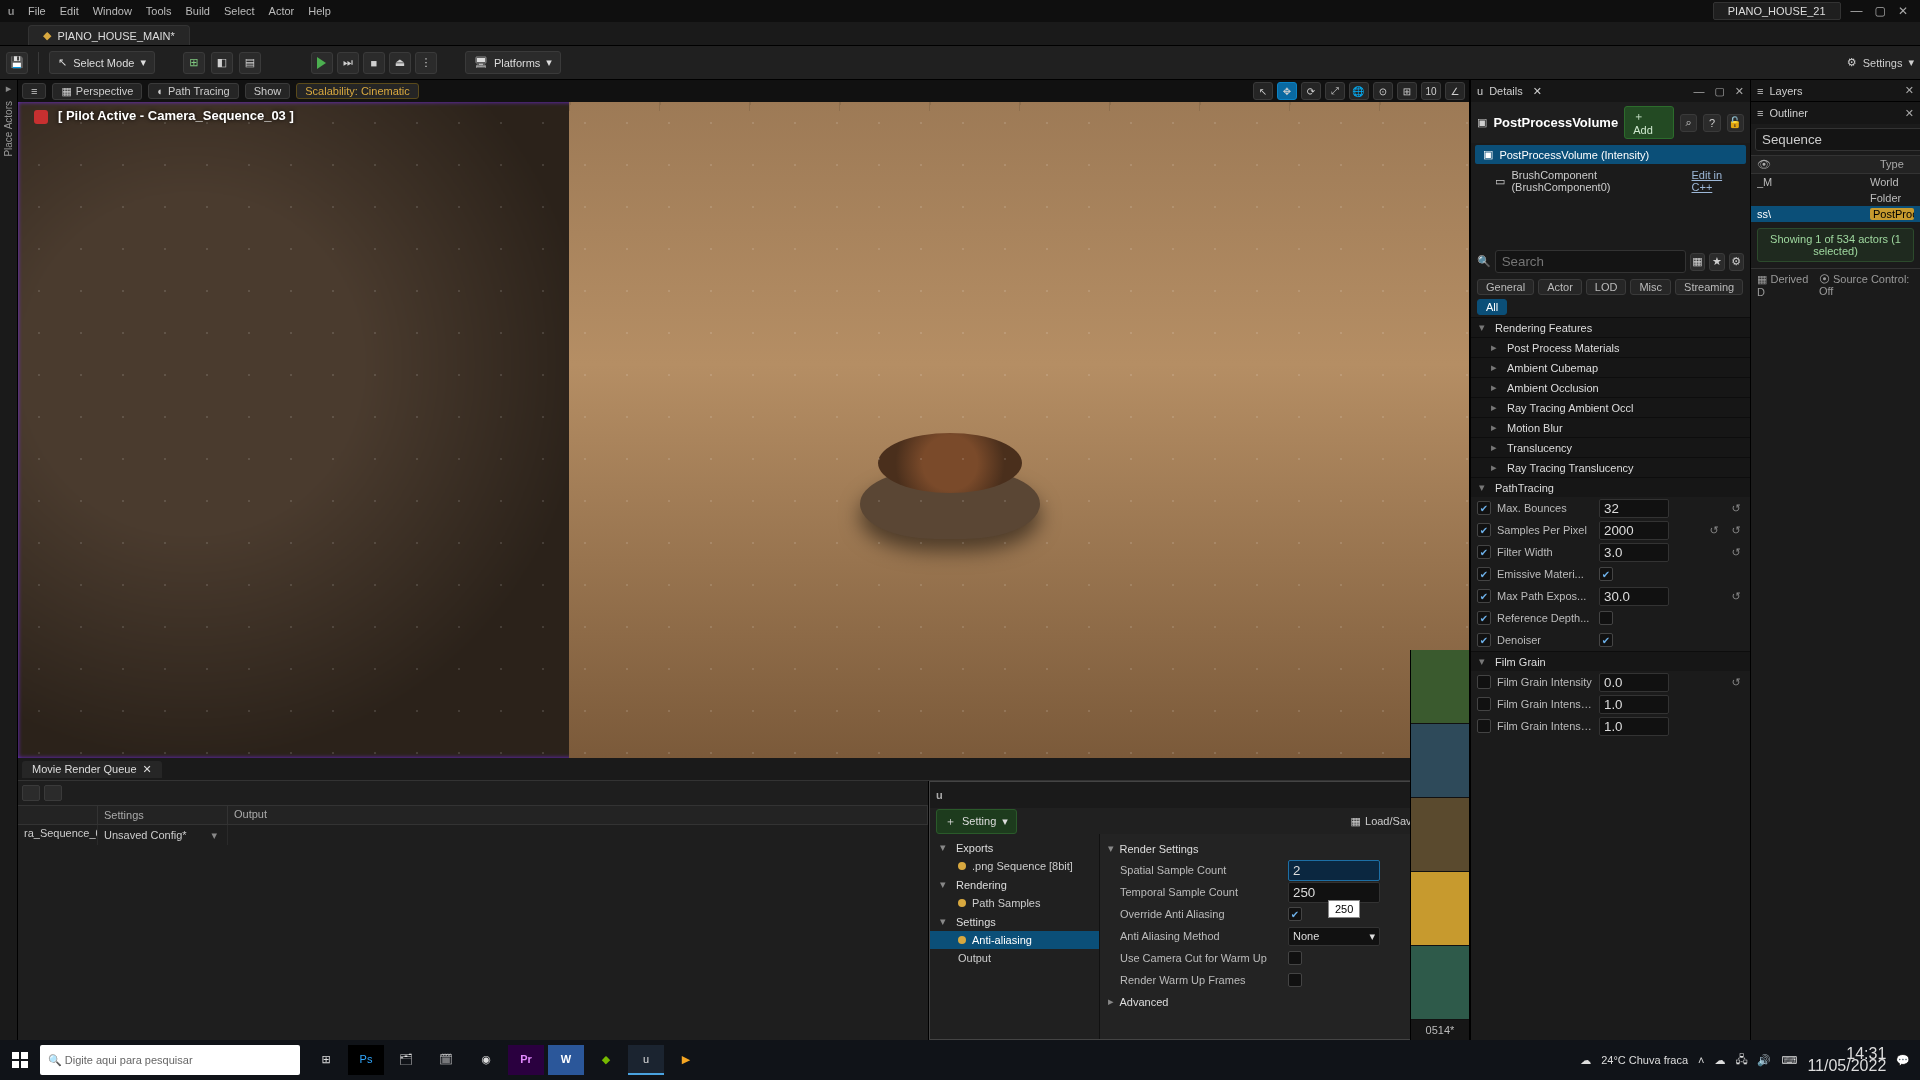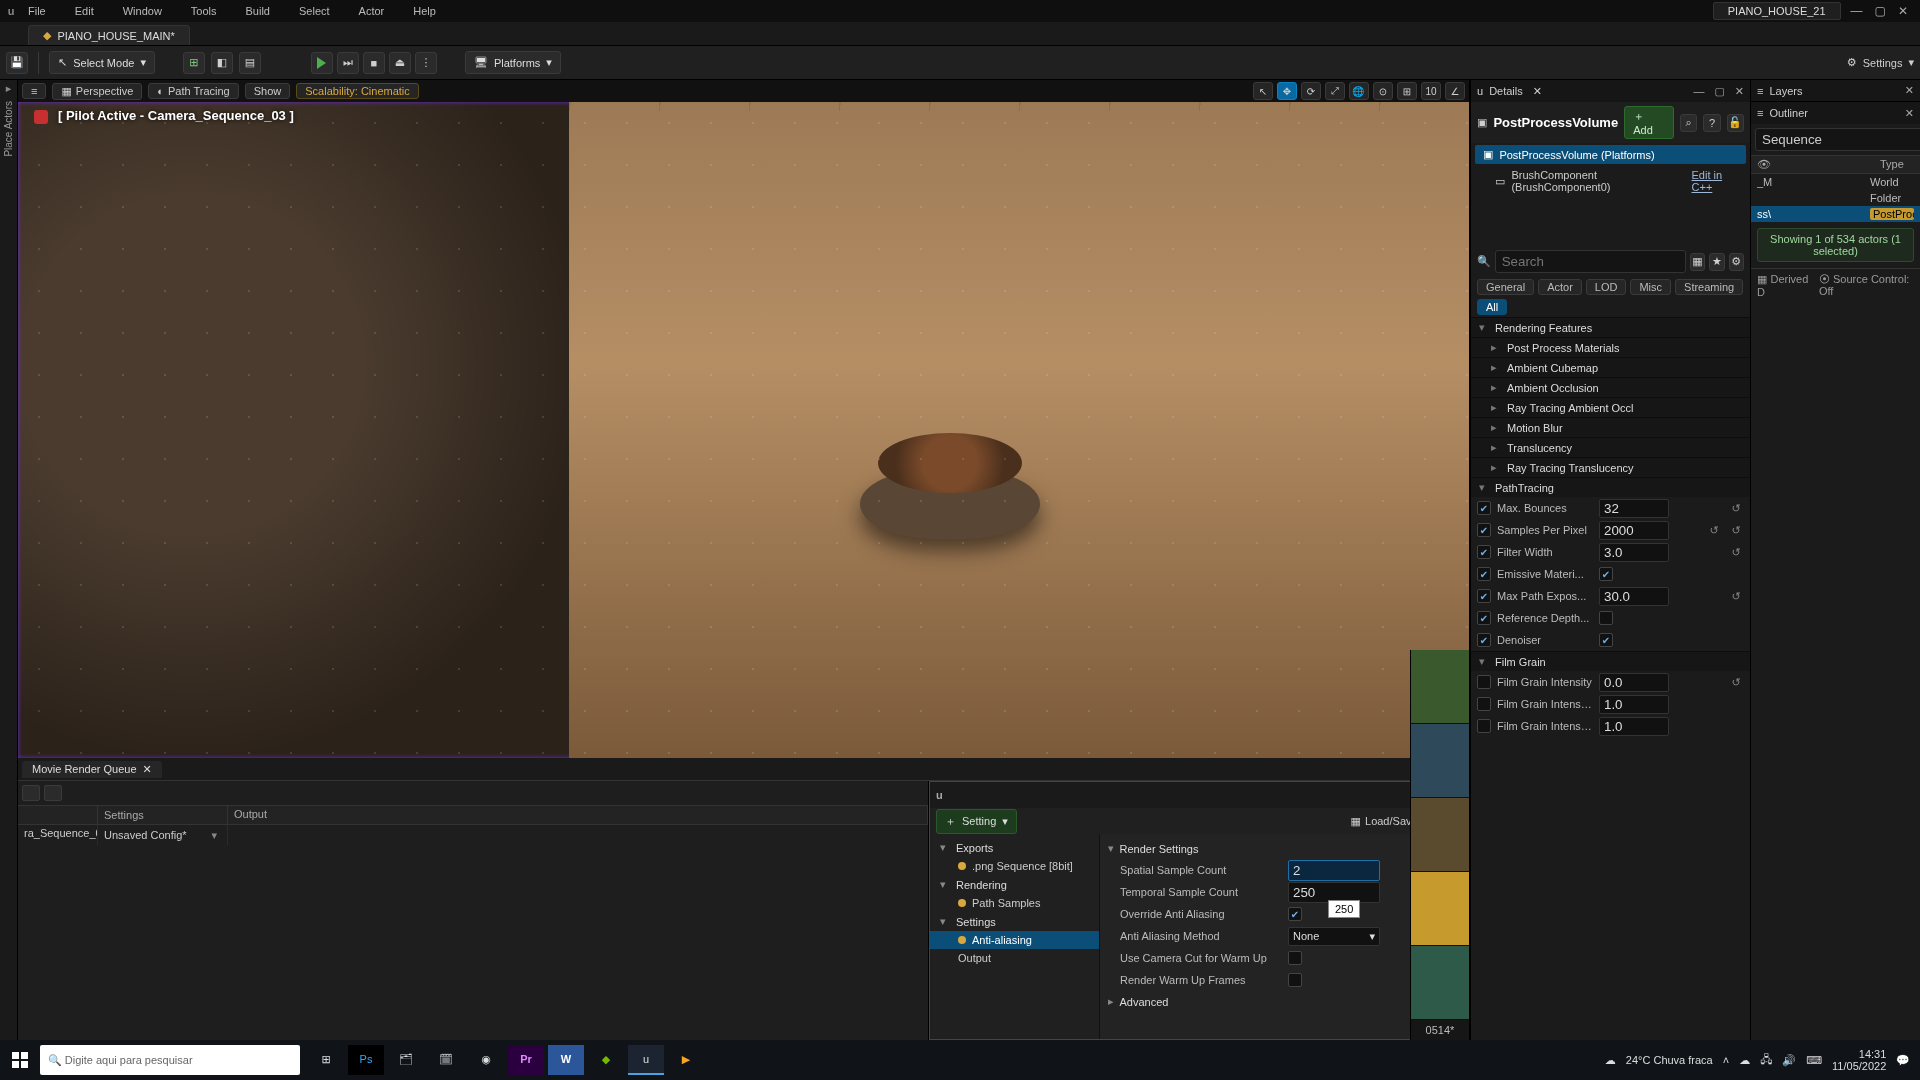--- a/index.html
+++ b/index.html
@@ -1,19 +1,19 @@
 <!DOCTYPE html>
 <html><head>
 <meta charset="utf-8">
 <style>
 * { margin:0; padding:0; box-sizing:border-box; font-family:'Segoe UI',Tahoma,sans-serif; user-select:none; }
 body { background:#1a1a1a; color:#cfcfcf; font-size:11px; width:1920px; height:1080px; overflow:hidden; position:relative; }
 .titlebar{height:22px;background:#0f0f0f;display:flex;align-items:center;}
 .titlebar .logo{width:22px;height:22px;display:flex;align-items:center;justify-content:center;color:#888;font-weight:bold;}
-.titlebar .menu{display:flex;gap:29px;margin-left:6px;}
+.titlebar .menu{display:flex;gap:14px;margin-left:6px;}
 .titlebar .menu span{color:#bbb;}
 .titlebar .proj{margin-left:auto;background:#1f1f1f;border:1px solid #333;padding:2px 14px;border-radius:2px;color:#ddd;}
 .titlebar .winbtns{display:flex;gap:12px;margin:0 12px 0 10px;color:#aaa;font-size:12px;}
 .tabbar{height:24px;background:#1a1a1a;border-bottom:1px solid #000;display:flex;align-items:flex-end;}
 .tabbar .tab{background:#262626;border:1px solid #333;border-bottom:none;padding:3px 14px;margin-left:28px;border-radius:4px 4px 0 0;color:#ddd;display:flex;align-items:center;gap:6px;}
 .toolbar{height:34px;background:#202020;border-bottom:1px solid #000;display:flex;align-items:center;padding:0 6px;gap:6px;}
 .btn{background:#2b2b2b;border:1px solid #3a3a3a;padding:4px 8px;border-radius:3px;display:flex;align-items:center;gap:6px;color:#ddd;}
 .btn.green{background:#1d3b1d;border-color:#2a5a2a;}
 .icbtn{width:22px;height:22px;background:#2b2b2b;border:1px solid #3a3a3a;border-radius:3px;display:flex;align-items:center;justify-content:center;}
 .toolbar .spacer{width:16px;}
@@ -126,21 +126,21 @@
 .outliner .status{margin-top:auto;padding:4px 6px;background:#1f2a1f;border:1px solid #2c4a2c;color:#9fd89f;text-align:center;border-radius:3px;margin:6px;}
 .outliner .bot{padding:4px 6px;color:#999;display:flex;gap:7px;border-top:1px solid #333;}
 
 .taskbar{position:absolute;left:0;right:0;bottom:0;height:40px;background:#101318;display:flex;align-items:center;color:#ddd;}
 .taskbar .start{width:40px;height:40px;display:flex;align-items:center;justify-content:center;}
 .taskbar .search{flex:0 0 260px;height:30px;background:#fff;border-radius:2px;display:flex;align-items:center;color:#666;padding:0 8px;}
 .taskbar .tbicons{display:flex;gap:4px;margin-left:8px;}
 .taskbar .tbicons .ti{width:36px;height:30px;display:flex;align-items:center;justify-content:center;border-bottom:2px solid transparent;}
 .taskbar .tbicons .ti.active{border-bottom-color:#4aa3e0;background:#1b2430;}
 .taskbar .tray{margin-left:auto;display:flex;align-items:center;gap:10px;padding:0 10px;}
-.taskbar .clock{text-align:right;line-height:12px;font-size:11px;}
+.taskbar .clock{text-align:right;line-height:12px;font-size:16px;}
 .seqstrip{position:absolute;right:450px;bottom:40px;width:60px;height:390px;background:#1b1b1b;border-left:1px solid #000;border-right:1px solid #000;display:flex;flex-direction:column;align-items:stretch;}
 .seqstrip .blk{flex:1;border-bottom:1px solid #111;}
 .seqstrip .b1{background:#3a5a2e;}
 .seqstrip .b2{background:#2e4a5a;}
 .seqstrip .b3{background:#5a4a2e;}
 .seqstrip .b4{background:#c79a2e;}
 .seqstrip .b5{background:#2e5a4a;}
 .seqstrip .num{text-align:center;padding:4px 0;color:#bbb;background:#161616;}
 </style>
 </head>
@@ -428,21 +428,21 @@
     <div class="objbar">
       <span>▣</span>
       <span class="name">PostProcessVolume</span>
       <div class="addbtn"><span>＋</span> <span>Add</span></div>
       <span class="icbtn" style="width:18px;height:18px;">⌕</span>
       <span class="icbtn" style="width:18px;height:18px;">?</span>
       <span class="icbtn" style="width:18px;height:18px;">🔓</span>
     </div>
     <div class="inst">
       <span>▣</span>
-      <span>PostProcessVolume (Platforms)</span>
+      <span>PostProcessVolume (Intensity)</span>
     </div>
     <div class="comp">
       <span>▭</span>
       <span>BrushComponent (BrushComponent0)</span>
       <span class="edit">Edit in C++</span>
     </div>
     <div style="height:50px;"></div>
     <div class="search">
       <span>🔍</span>
       <input placeholder="Search" style="">

